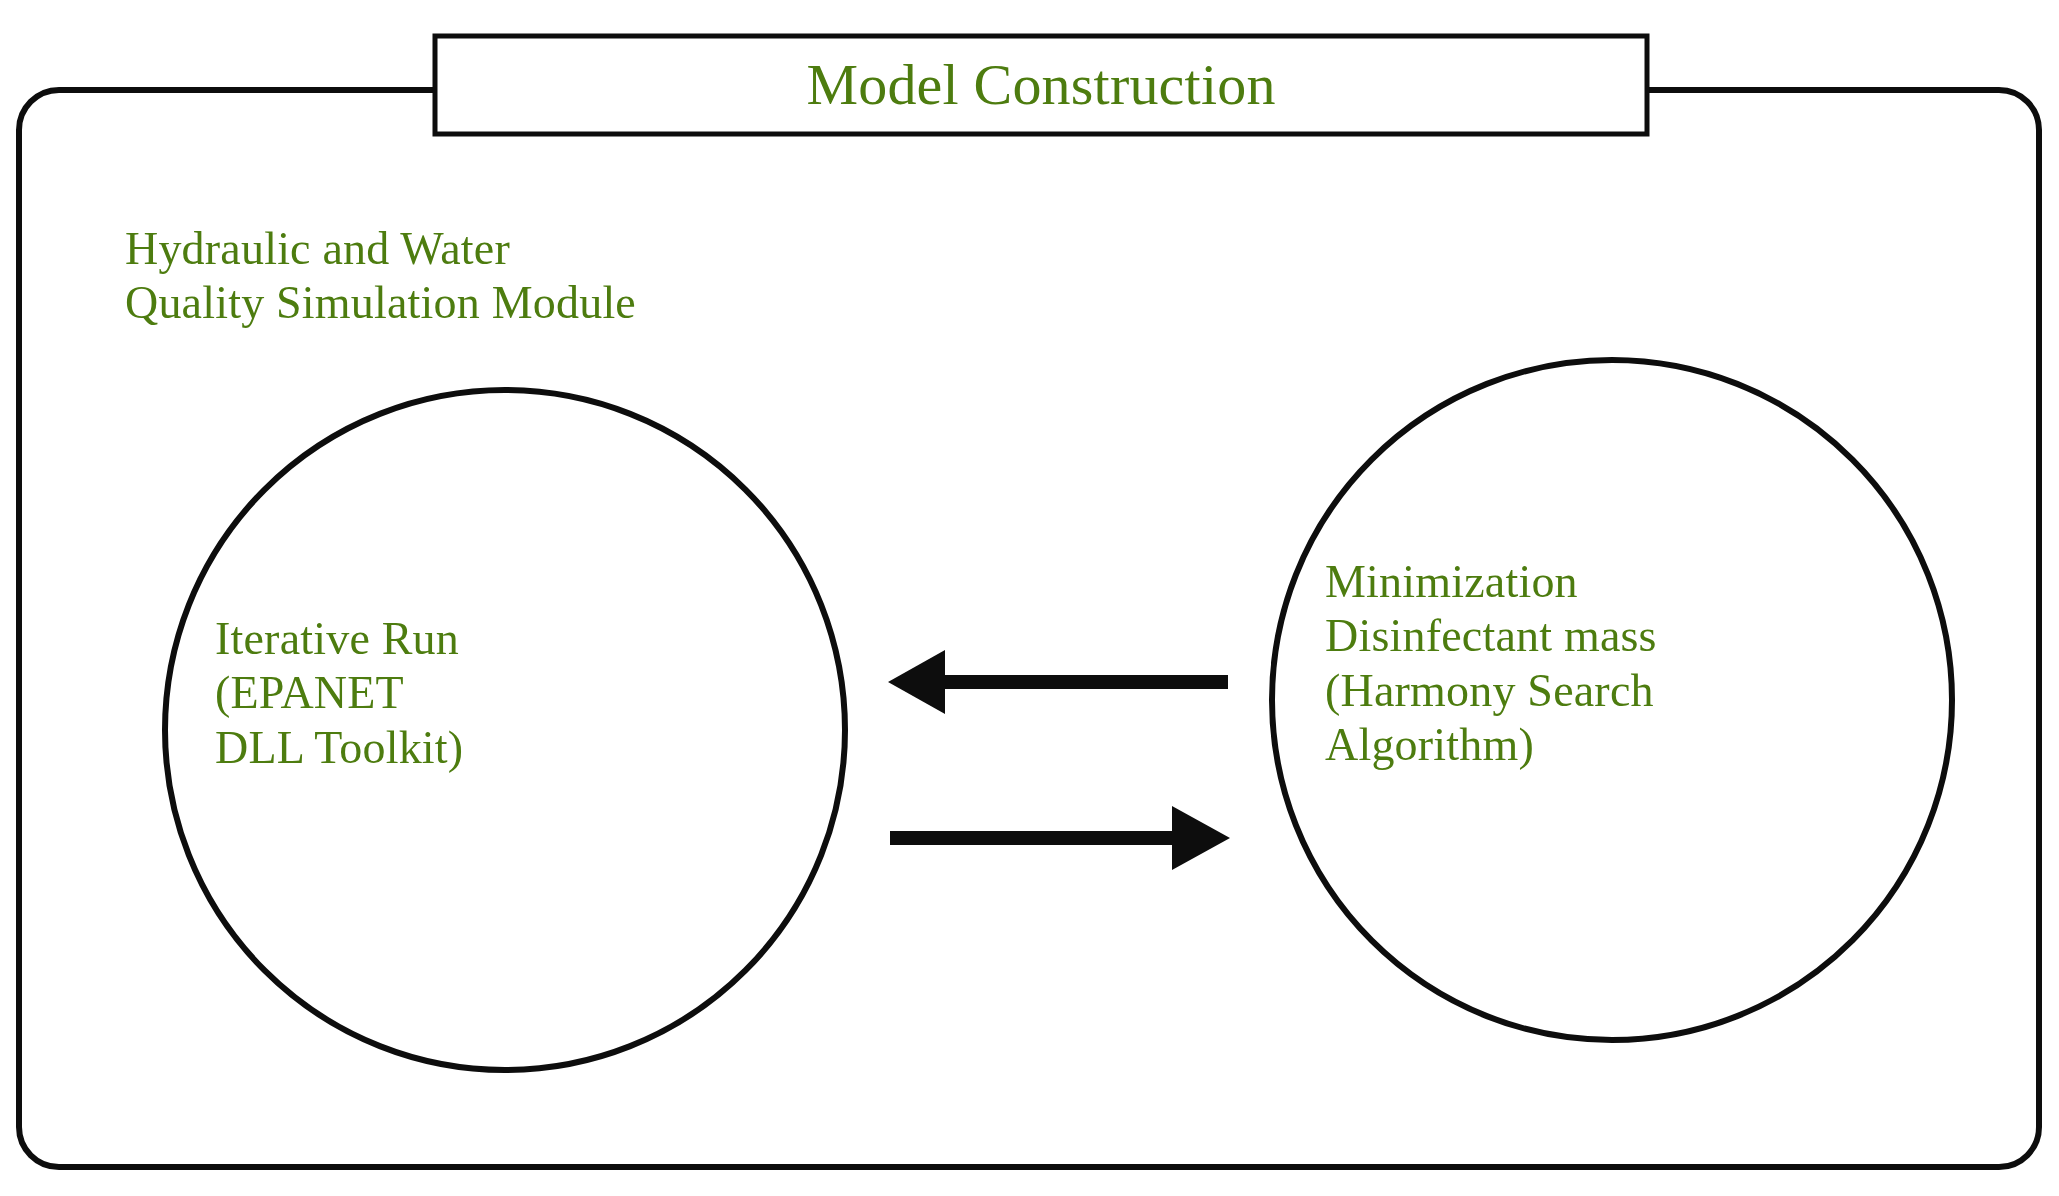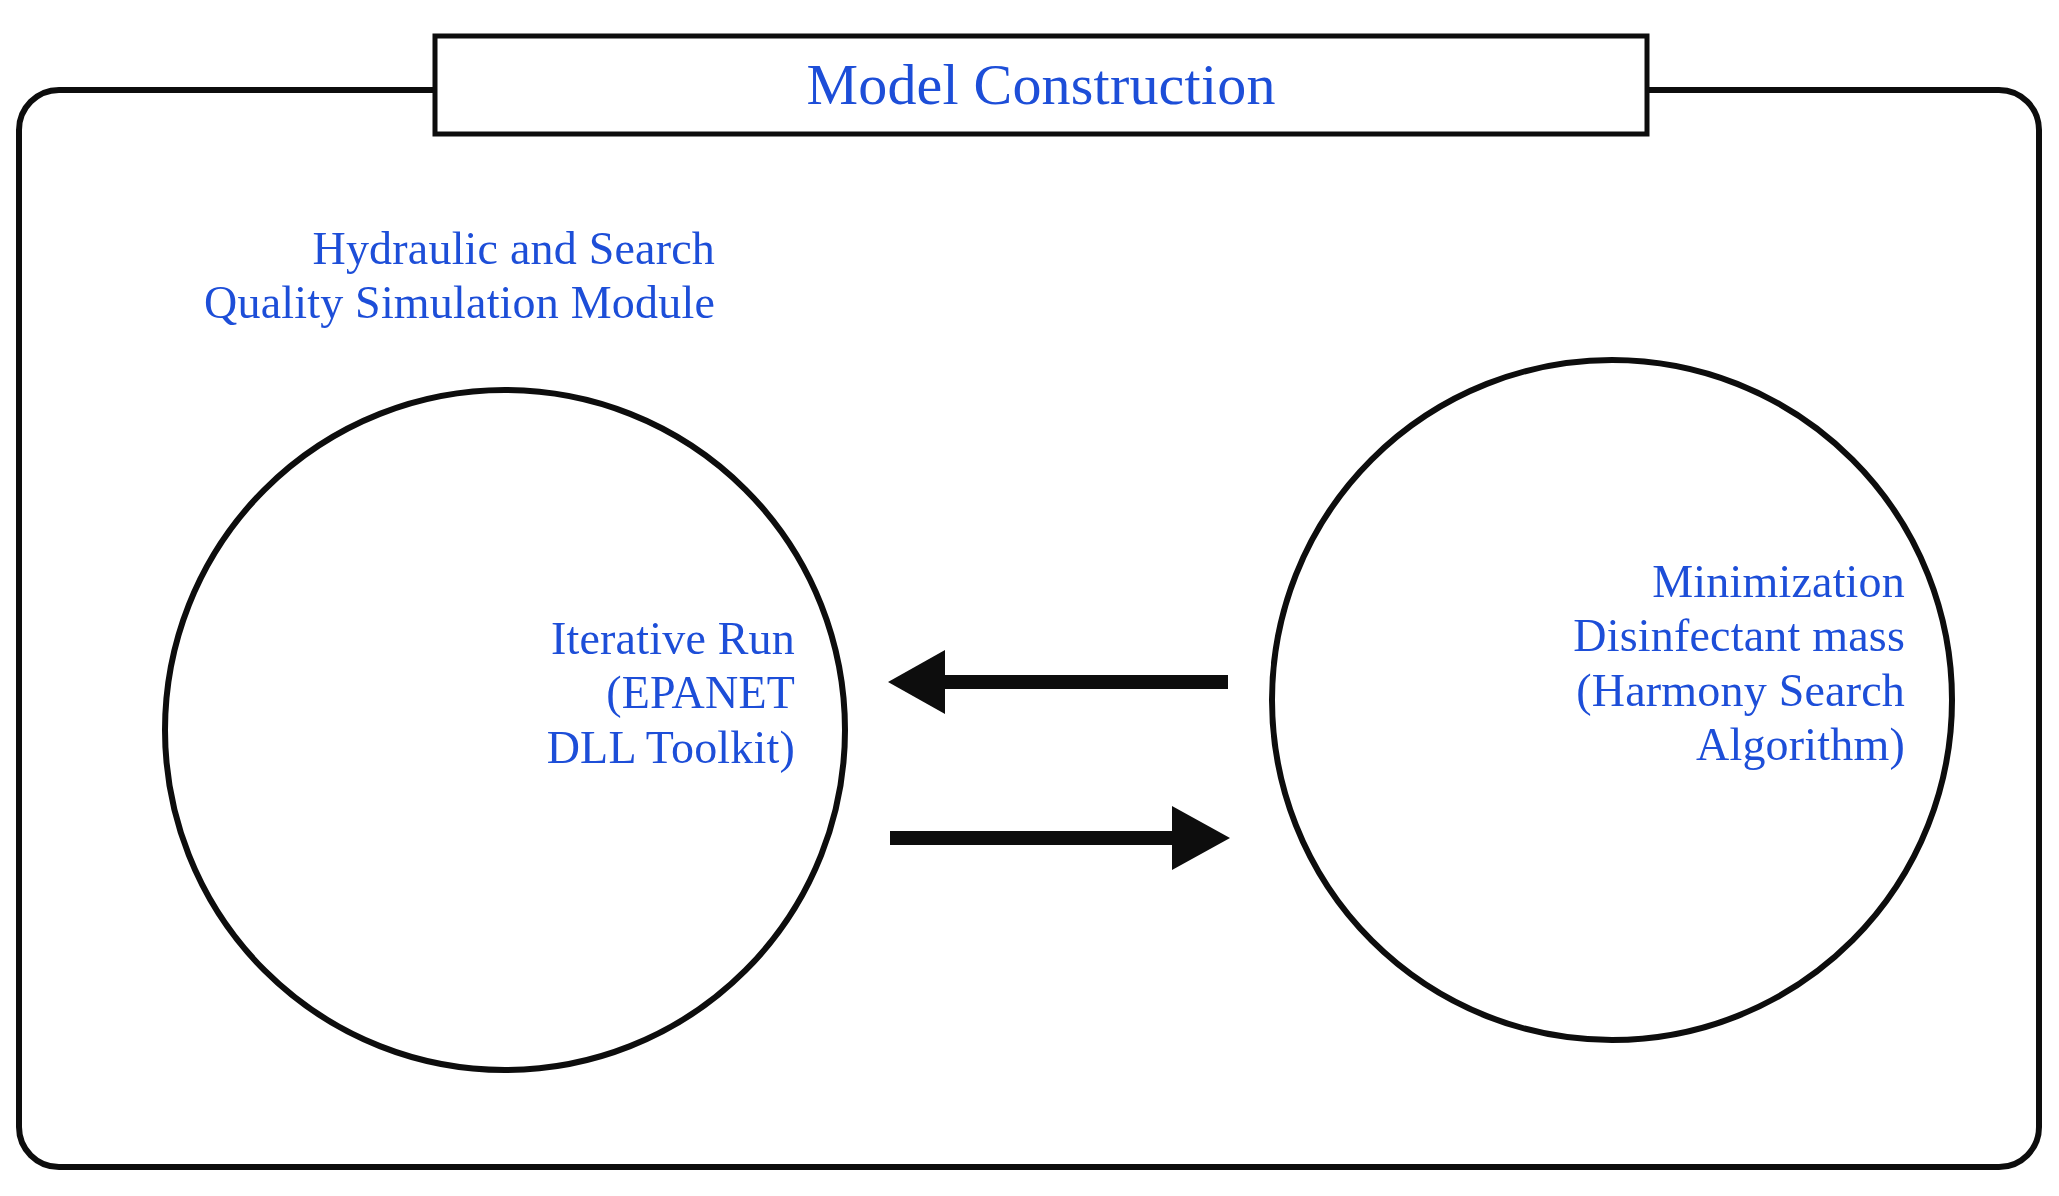--- a/index.html
+++ b/index.html
@@ -22,22 +22,22 @@
   #diagram-svg {
     position: absolute;
     left: 0;
     top: 0;
     width: 2059px;
     height: 1196px;
   }
 
   .txt {
     position: absolute;
-    text-align: right;
-    color: #1d4ed8;
+    text-align: left;
+    color: #4d7c0f;
     line-height: 1.18;
     white-space: pre-line;
     letter-spacing: 0.2px;
   }
 
   
   #title-text {
     left: 435px;
     top: 36px;
     width: 1212px;
@@ -98,21 +98,21 @@
     </g>
 
     <g>
       <line x1="890" y1="838" x2="1172" y2="838" stroke="#0d0d0d" stroke-width="14" stroke-linecap="butt"></line>
       <polygon points="1172,806 1172,870 1230,838" fill="#0d0d0d"></polygon>
     </g>
   </svg>
 
   <div class="txt" id="title-text">Model Construction</div>
 
-  <div class="txt" id="left-module-label">Hydraulic and Search
+  <div class="txt" id="left-module-label">Hydraulic and Water
 Quality Simulation Module</div>
 
 
   <div class="txt" id="right-circle-text">Minimization
 Disinfectant mass
 (Harmony Search
 Algorithm)</div>
 
   <div class="txt" id="left-circle-text">Iterative Run
 (EPANET

